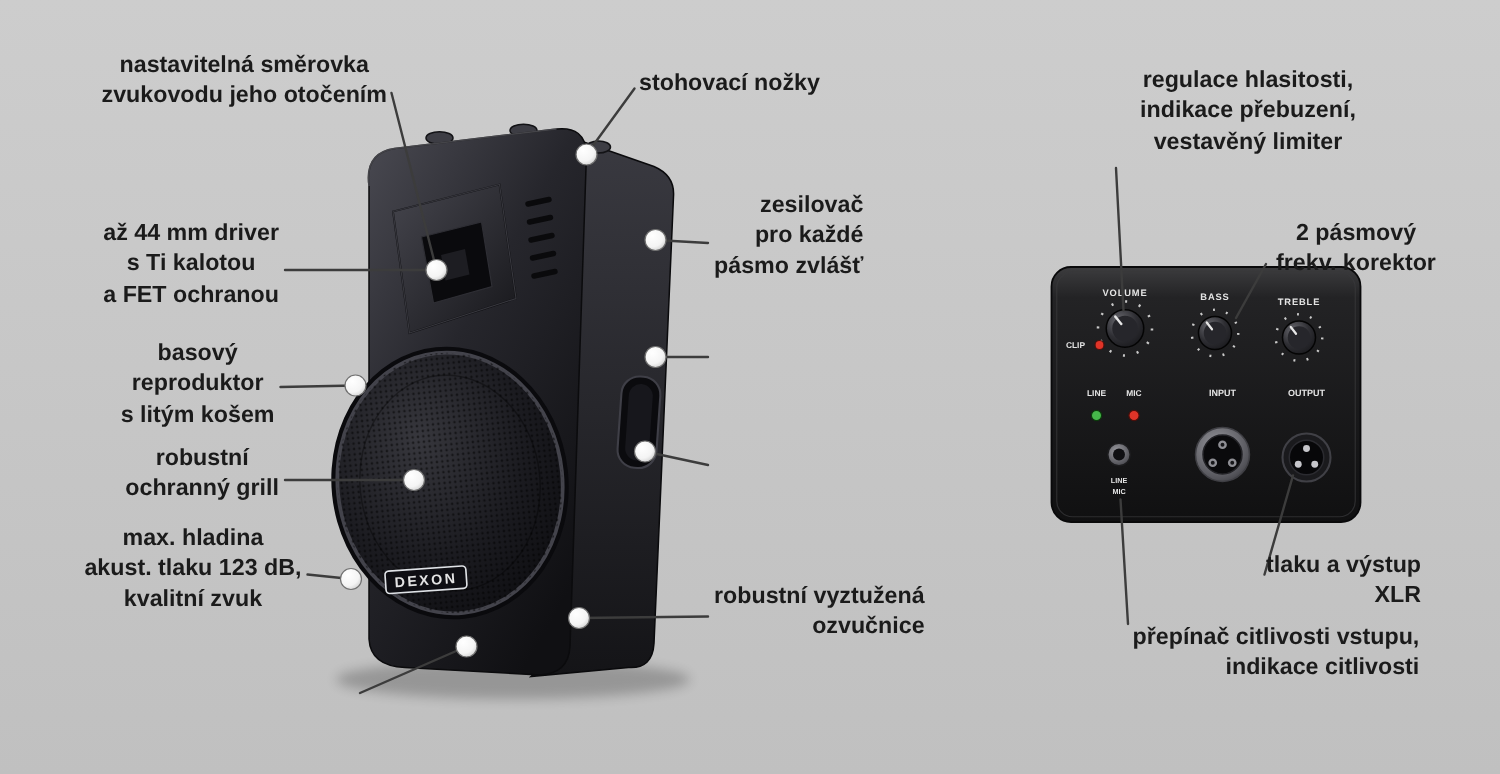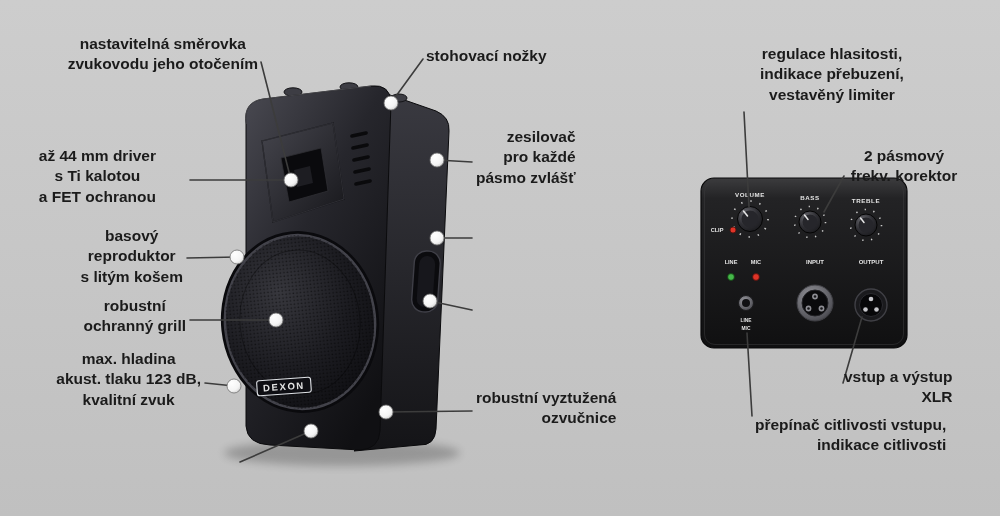--- a/index.html
+++ b/index.html
@@ -208,21 +208,21 @@
       <circle cx="391" cy="103" r="7" fill="url(#gDot)"></circle>
       <circle cx="437" cy="160" r="7" fill="url(#gDot)"></circle>
       <circle cx="437" cy="238" r="7" fill="url(#gDot)"></circle>
       <circle cx="430" cy="301" r="7" fill="url(#gDot)"></circle>
       <circle cx="386" cy="412" r="7" fill="url(#gDot)"></circle>
     </g>
   </svg>
 
   <div class="lbl r" style="right:742px;top:34px">nastavitelná směrovka
 zvukovodu jeho otočením</div>
-  <div class="lbl r" style="right:844px;top:146px">až 44 mm driver
+  <div class="lbl r" style="right:814px;top:146px">až 44 mm driver
 s Ti kalotou
 a FET ochranou</div>
   <div class="lbl r" style="right:817px;top:226px">basový
 reproduktor
 s litým košem</div>
   <div class="lbl r" style="right:814px;top:296px">robustní
 ochranný grill</div>
   <div class="lbl r" style="right:799px;top:349px">max. hladina
 akust. tlaku 123 dB,
 kvalitní zvuk</div>
@@ -232,18 +232,18 @@
 pro každé
 pásmo zvlášť</div>
   <div class="lbl c" style="left:748px;top:44px;width:168px">regulace hlasitosti,
 indikace přebuzení,
 vestavěný limiter</div>
 
   <div class="lbl" style="left:476px;top:388px">robustní vyztužená
 ozvučnice</div>
   <div class="lbl c" style="left:836px;top:146px;width:136px">2 pásmový
 frekv. korektor</div>
-  <div class="lbl" style="left:844px;top:367px">vstup a výstup
+  <div class="lbl" style="left:844px;top:367px">tlaku a výstup
 XLR</div>
   <div class="lbl" style="left:755px;top:415px">přepínač citlivosti vstupu,
 indikace citlivosti</div>
 
 </div>
 
 </body></html>

